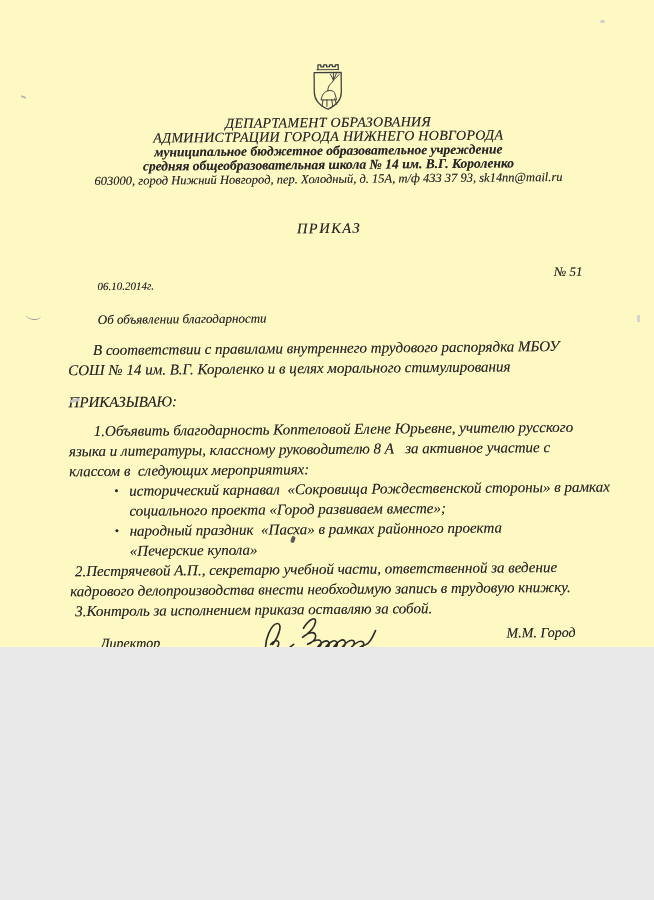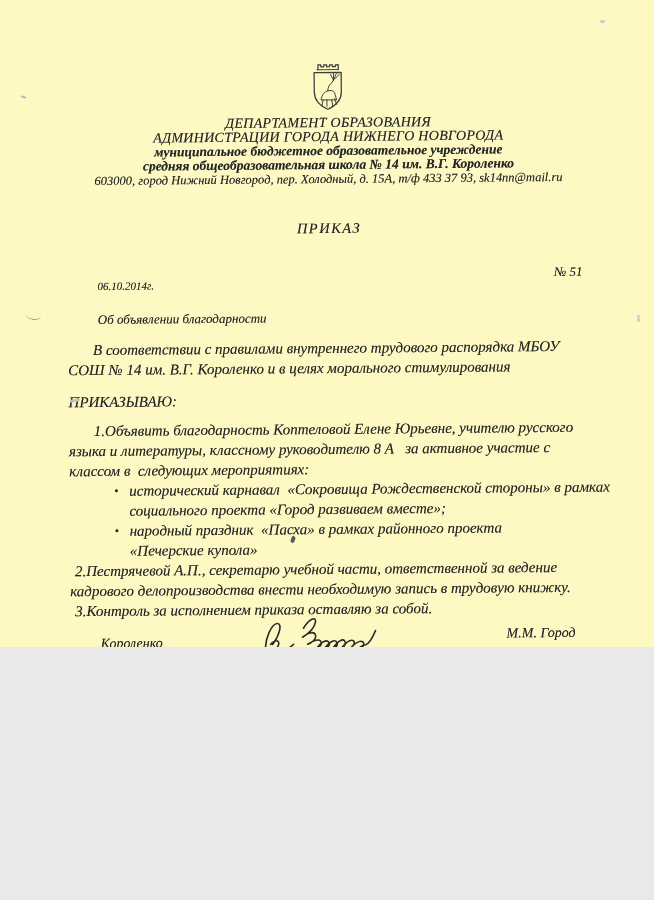--- a/index.html
+++ b/index.html
@@ -122,21 +122,21 @@
       <div class="b-cont">
         <span class="ln">«Печерские купола»</span>
       </div>
 
       <div class="ln ind-sm">2.Пестрячевой А.П., секретарю учебной части, ответственной за ведение</div>
       <div class="ln">кадрового делопроизводства внести необходимую запись в трудовую книжку.</div>
       <div class="ln ind-sm">3.Контроль за исполнением приказа оставляю за собой.</div>
     </div>
 
     <div class="sig-row">
-      <span>Короленко</span>
+      <span>Директор</span>
       <span class="kravec">М.М. Город</span>
     </div>
 
     <svg class="sig sig-dir" viewBox="0 0 160 55" aria-hidden="true">
       <path d="M10,42 C9,31 16,15 22,15 C27,15 24,27 17,36 M15,36 C19,31 24,31 23,36 C22,40 18,42 16,41"></path>
       <path d="M33,40 l5,-4"></path>
       <path d="M48,20 C54,10 61,8 60,14 C59,20 52,26 47,29 M47,29 C53,24 59,23 60,27 C61,31 56,35 52,36 C57,33 63,30 65,33 C67,36 64,39 62,39 C66,34 71,31 73,34 C75,37 72,40 70,39 C74,34 79,31 81,34 C83,37 80,40 78,39 C82,34 87,30 89,33 C91,36 88,40 86,40 C90,35 95,31 98,33 C100,35 97,39 95,40 C99,36 104,32 107,34 C110,36 106,42 102,44 C99,46 103,38 110,37 C114,36 117,30 120,23"></path>
     </svg>
 
     <div class="ack-label">С приказом ознакомлен:</div>

